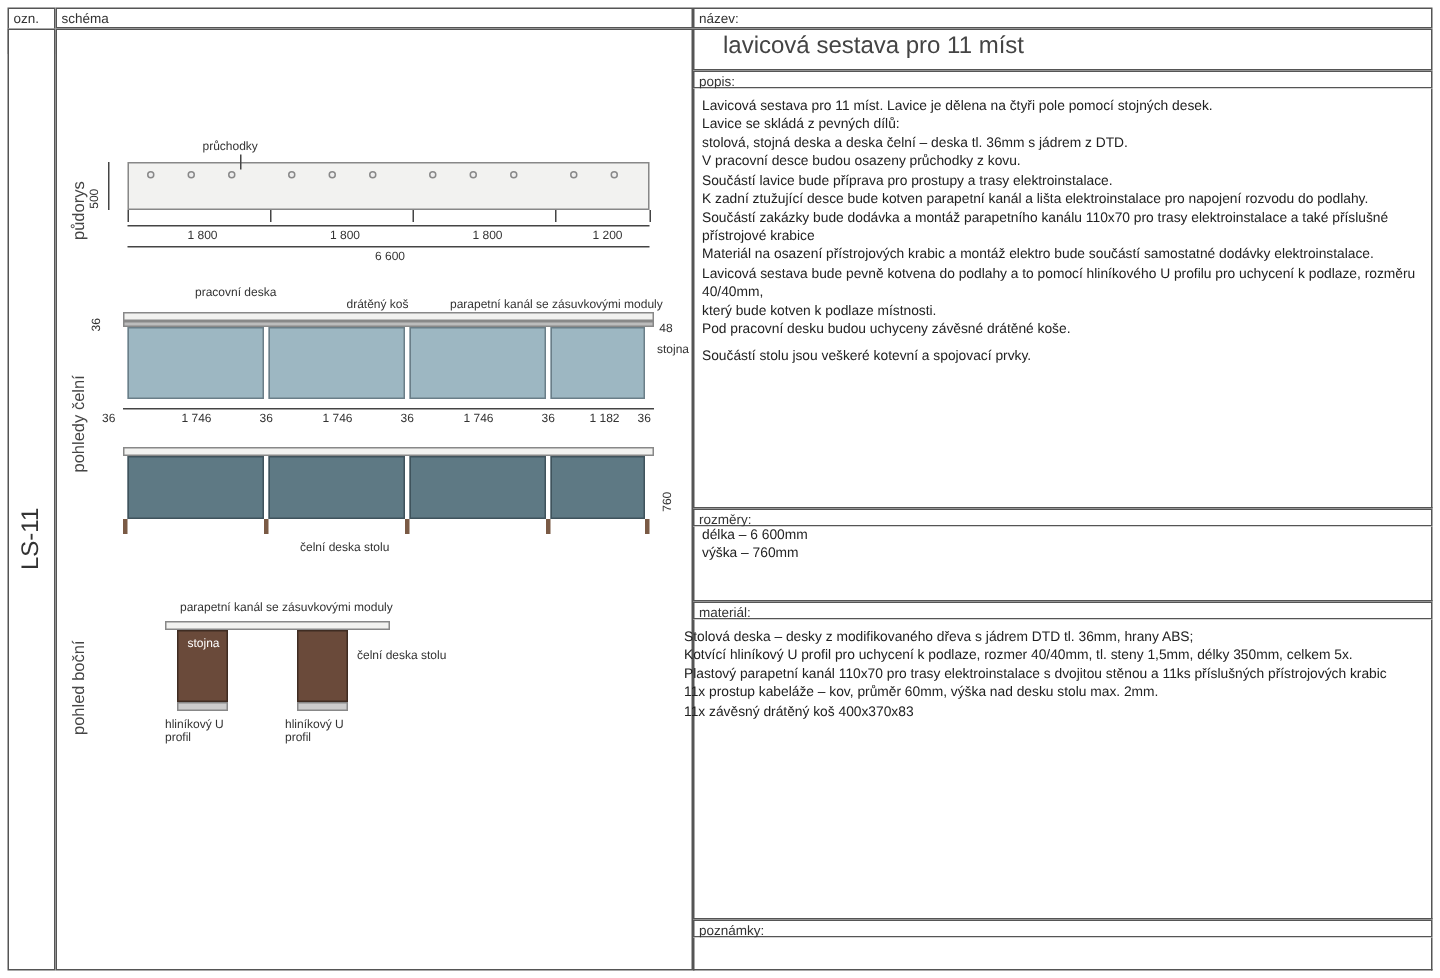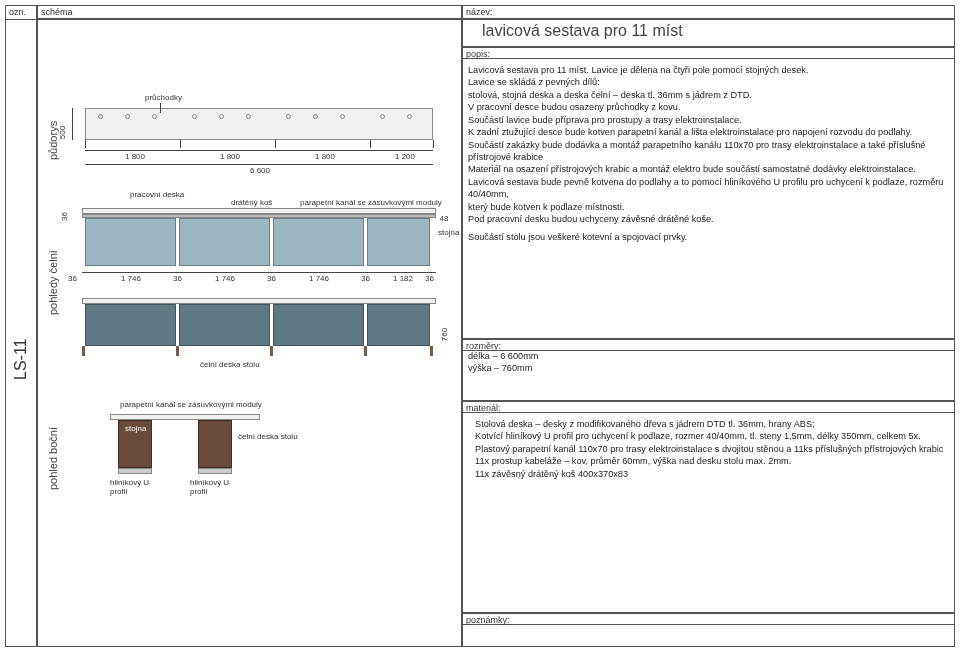--- a/index.html
+++ b/index.html
@@ -50,21 +50,21 @@
 <div class="grommet" style="left:152px; top:114px;"></div>
 <div class="grommet" style="left:192px; top:114px;"></div>
 <div class="grommet" style="left:219px; top:114px;"></div>
 <div class="grommet" style="left:246px; top:114px;"></div>
 <div class="grommet" style="left:286px; top:114px;"></div>
 <div class="grommet" style="left:313px; top:114px;"></div>
 <div class="grommet" style="left:340px; top:114px;"></div>
 <div class="grommet" style="left:380px; top:114px;"></div>
 <div class="grommet" style="left:407px; top:114px;"></div>
 
-<div class="ann" style="left:145px; top:93px;">průchodky</div>
+<div class="ann" style="left:135px; top:93px;">průchodky</div>
 <div class="annline" style="left:160px; top:103px; width:1px; height:10px;"></div>
 
 <div class="dimline-v" style="left:72px; top:108px; height:32px;"></div>
 <div class="dim" style="left:56px; top:128px; transform:rotate(-90deg);">500</div>
 
 <div class="tick" style="left:85px; top:140px; width:1px; height:8px;"></div>
 <div class="tick" style="left:180px; top:140px; width:1px; height:8px;"></div>
 <div class="tick" style="left:275px; top:140px; width:1px; height:8px;"></div>
 <div class="tick" style="left:370px; top:140px; width:1px; height:8px;"></div>
 <div class="tick" style="left:433px; top:140px; width:1px; height:8px;"></div>
@@ -149,21 +149,21 @@
 
 <div class="hdr" style="left:462px; top:339px; width:493px; height:12px;">rozměry:</div>
 <div class="frame" style="left:462px; top:351px; width:493px; height:50px; border-top:none;"></div>
 <div class="desc" style="left:468px; top:350px; width:482px;">
   <div>délka – 6 600mm</div>
   <div>výška – 760mm</div>
 </div>
 
 <div class="hdr" style="left:462px; top:401px; width:493px; height:12px;">materiál:</div>
 <div class="frame" style="left:462px; top:413px; width:493px; height:200px; border-top:none;"></div>
-<div class="desc" style="left:475px; top:418px; width:482px;">
+<div class="desc" style="left:456px; top:418px; width:482px;">
   <div>Stolová deska  – desky z modifikovaného dřeva s jádrem DTD tl. 36mm, hrany ABS;</div>
   <div>Kotvící hliníkový U profil pro uchycení k podlaze, rozmer 40/40mm, tl. steny 1,5mm, délky 350mm, celkem 5x.</div>
   <div>Plastový parapetní kanál 110x70 pro trasy elektroinstalace s dvojitou stěnou a 11ks příslušných přístrojových krabic</div>
   <div>11x prostup kabeláže – kov, průměr 60mm, výška nad desku stolu max. 2mm.</div>
   <div>11x závěsný drátěný koš 400x370x83</div>
 </div>
 
 <div class="hdr" style="left:462px; top:613px; width:493px; height:12px;">poznámky:</div>
 <div class="frame" style="left:462px; top:625px; width:493px; height:22px; border-top:none;"></div>
 

